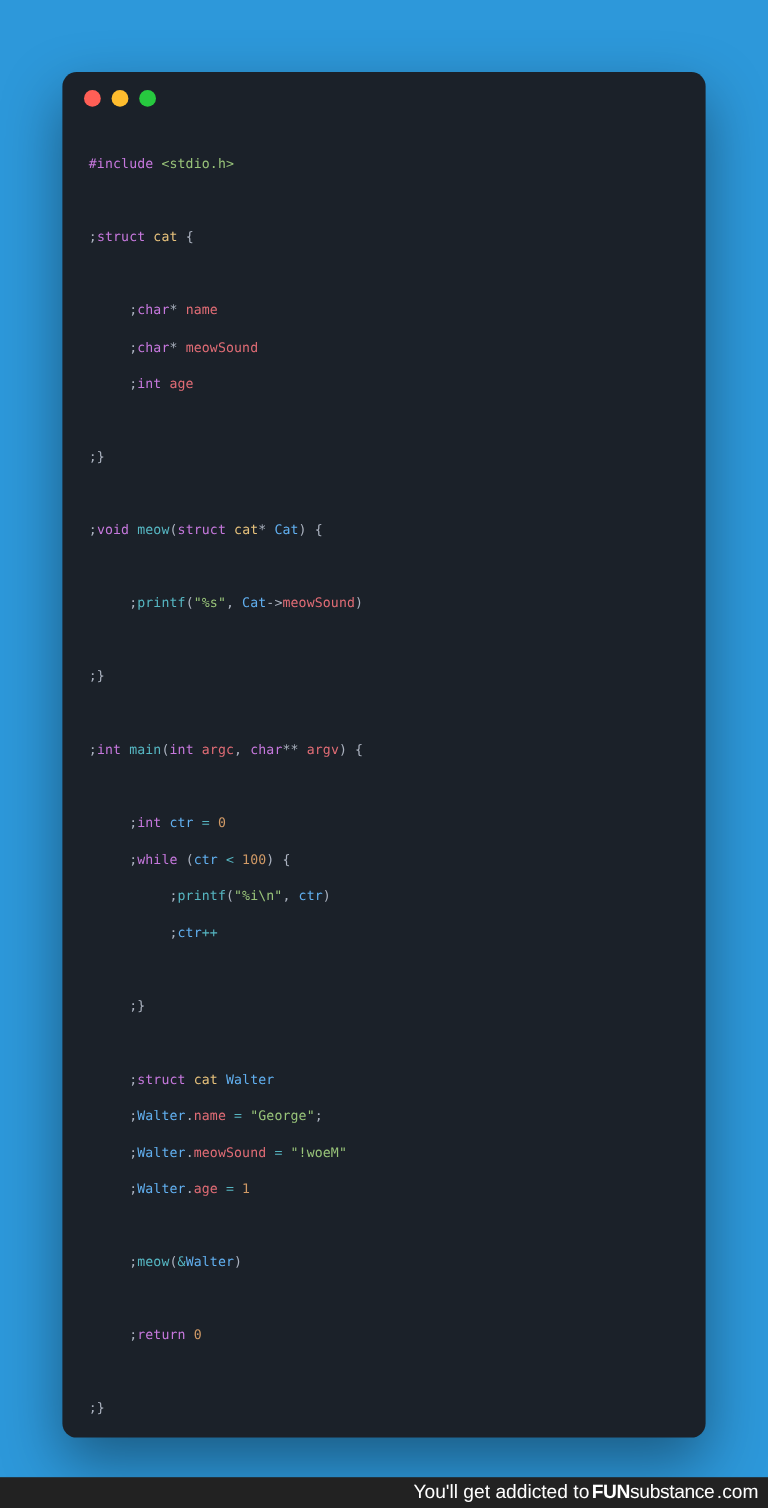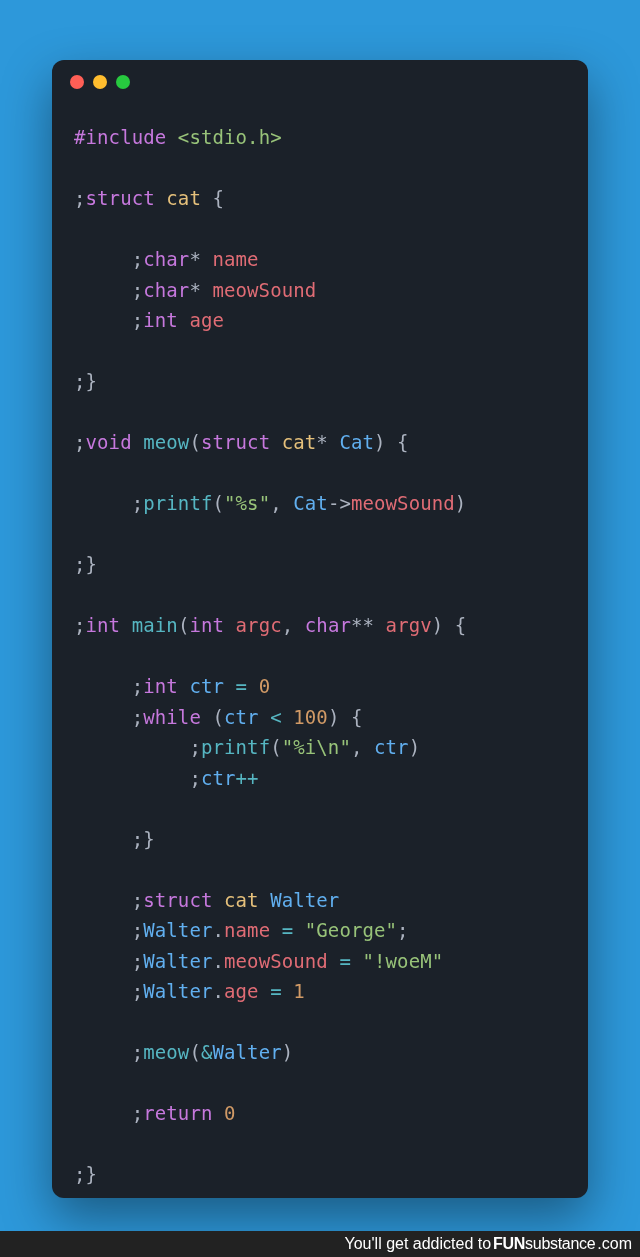--- a/index.html
+++ b/index.html
@@ -34,21 +34,21 @@
     width: 14px;
     height: 14px;
     border-radius: 50%;
   }
   .dot-red    { background: #ff5f56; }
   .dot-yellow { background: #ffbd2e; }
   .dot-green  { background: #27c93f; }
 
   .code-area {
     padding: 18px 22px 20px 22px;
-    font-size: 19px;
+    font-size: 11px;
     line-height: 30.5px;
     white-space: pre;
     color: #c9d1d9;
     letter-spacing: 0.1px;
   }
 
   .kw   { color: #c678dd; } 
   .typ  { color: #c678dd; } 
   .fn   { color: #56b6c2; } 
   .id   { color: #61afef; } 

